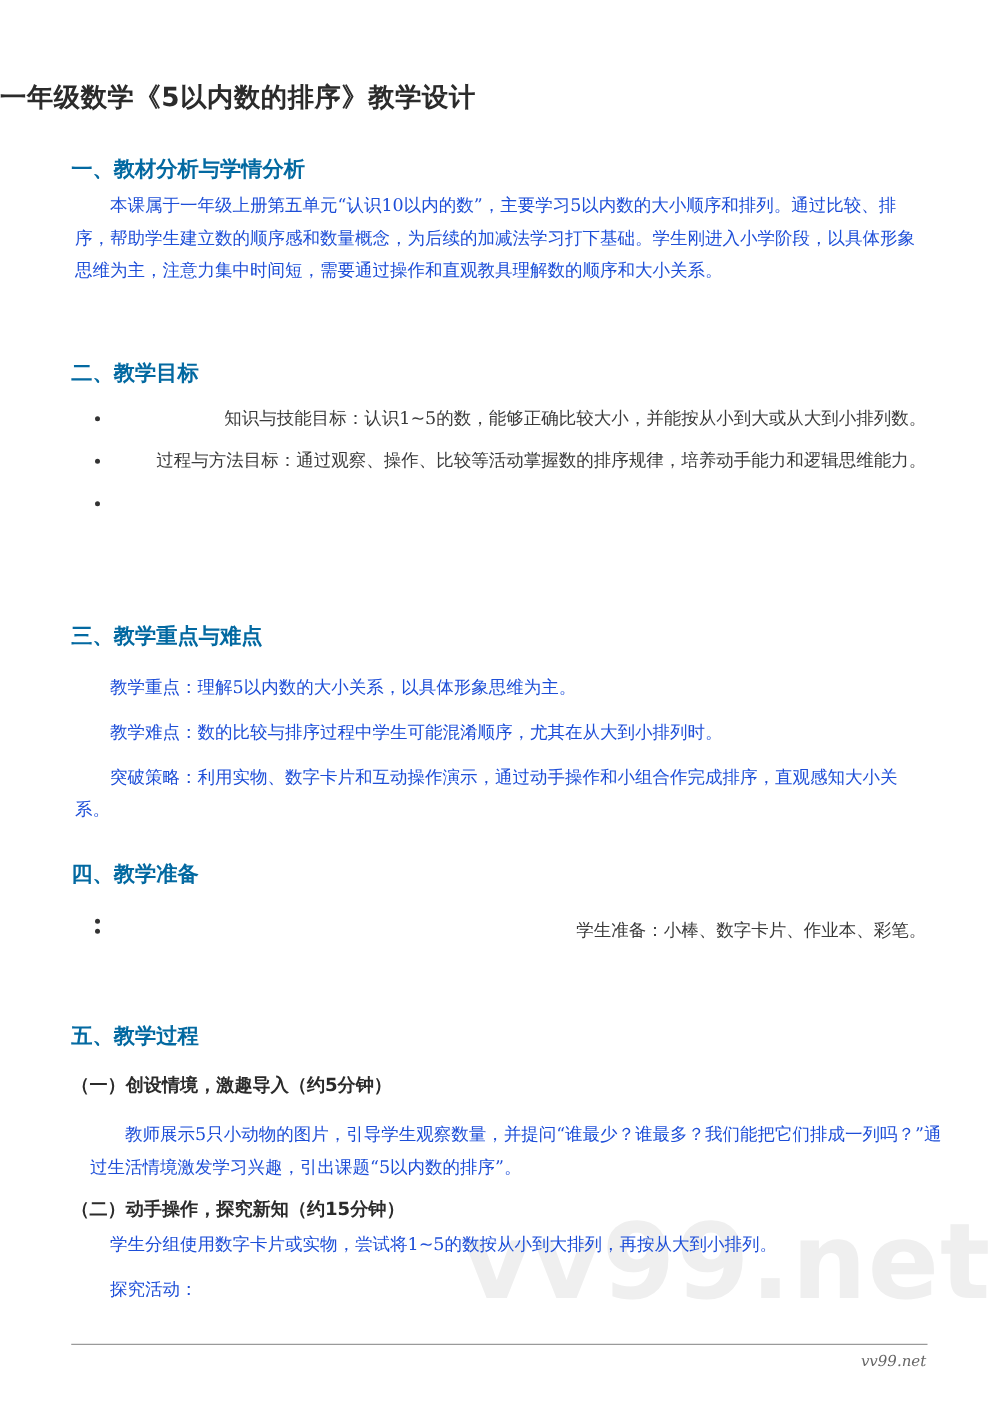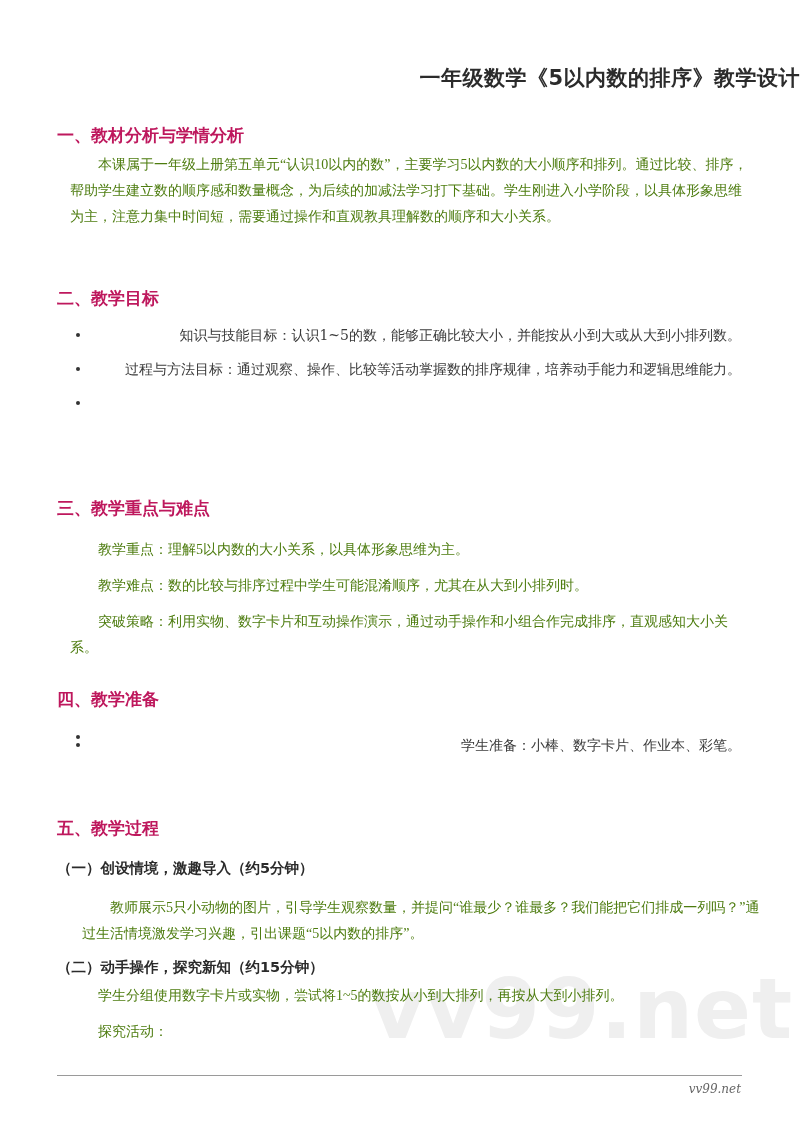--- a/index.html
+++ b/index.html
@@ -1,27 +1,27 @@
 <!DOCTYPE html>
 <html><head>
 <meta charset="utf-8">
 <style>
   html, body { margin: 0; padding: 0; background: #ffffff; }
   body { width: 800px; height: 1130px; position: relative; overflow: hidden;
          font-family: "DejaVu Serif", "Liberation Serif", serif; color: #333333; }
   .page { position: absolute; left: 0; top: 0; width: 800px; height: 1130px; }
-  .title { position: absolute; left: 0; right: 0; top: 64px; text-align: right;
+  .title { position: absolute; left: 0; right: 0; top: 64px; text-align: left;
            font-family: "DejaVu Sans", "Liberation Sans", sans-serif; font-weight: bold;
            font-size: 21px; color: #2b2b2b; letter-spacing: 0.5px; }
   .h2 { position: absolute; left: 57px; font-family: "DejaVu Sans", "Liberation Sans", sans-serif;
-        font-weight: bold; font-size: 17px; color: #be185d; }
+        font-weight: bold; font-size: 17px; color: #0369a1; }
   .h3 { position: absolute; left: 57px; font-family: "DejaVu Sans", "Liberation Sans", sans-serif;
         font-weight: bold; font-size: 14.5px; color: #2b2b2b; }
-  .para { position: absolute; left: 70px; width: 684px; font-size: 14px; line-height: 26px;
-          text-indent: 2em; color: #4d7c0f; font-family: Liberation Serif, serif; }
+  .para { position: absolute; left: 60px; width: 684px; font-size: 14px; line-height: 26px;
+          text-indent: 2em; color: #1d4ed8; }
   .bullets { position: absolute; left: 57px; width: 684px; margin: 0; padding: 0; list-style: none; text-align: right; }
   .bullets li { position: relative; padding-left: 30px; font-size: 14px; line-height: 26px;
                 color: #3a3a3a; margin-bottom: 8px; }
   .bullets li .dot { position: absolute; left: 19px; top: 11px; width: 4px; height: 4px;
                      border-radius: 50%; background: #333; }
   .footer-rule { position: absolute; left: 57px; width: 685px; top: 1075px; height: 0;
                  border-top: 1px solid #9a9a9a; }
   .footer-text { position: absolute; right: 59px; top: 1082px; font-style: italic;
                  font-size: 12px; color: #666; }
   .watermark { position: absolute; left: 370px; top: 960px; font-family: "DejaVu Sans", "Liberation Sans", sans-serif;

